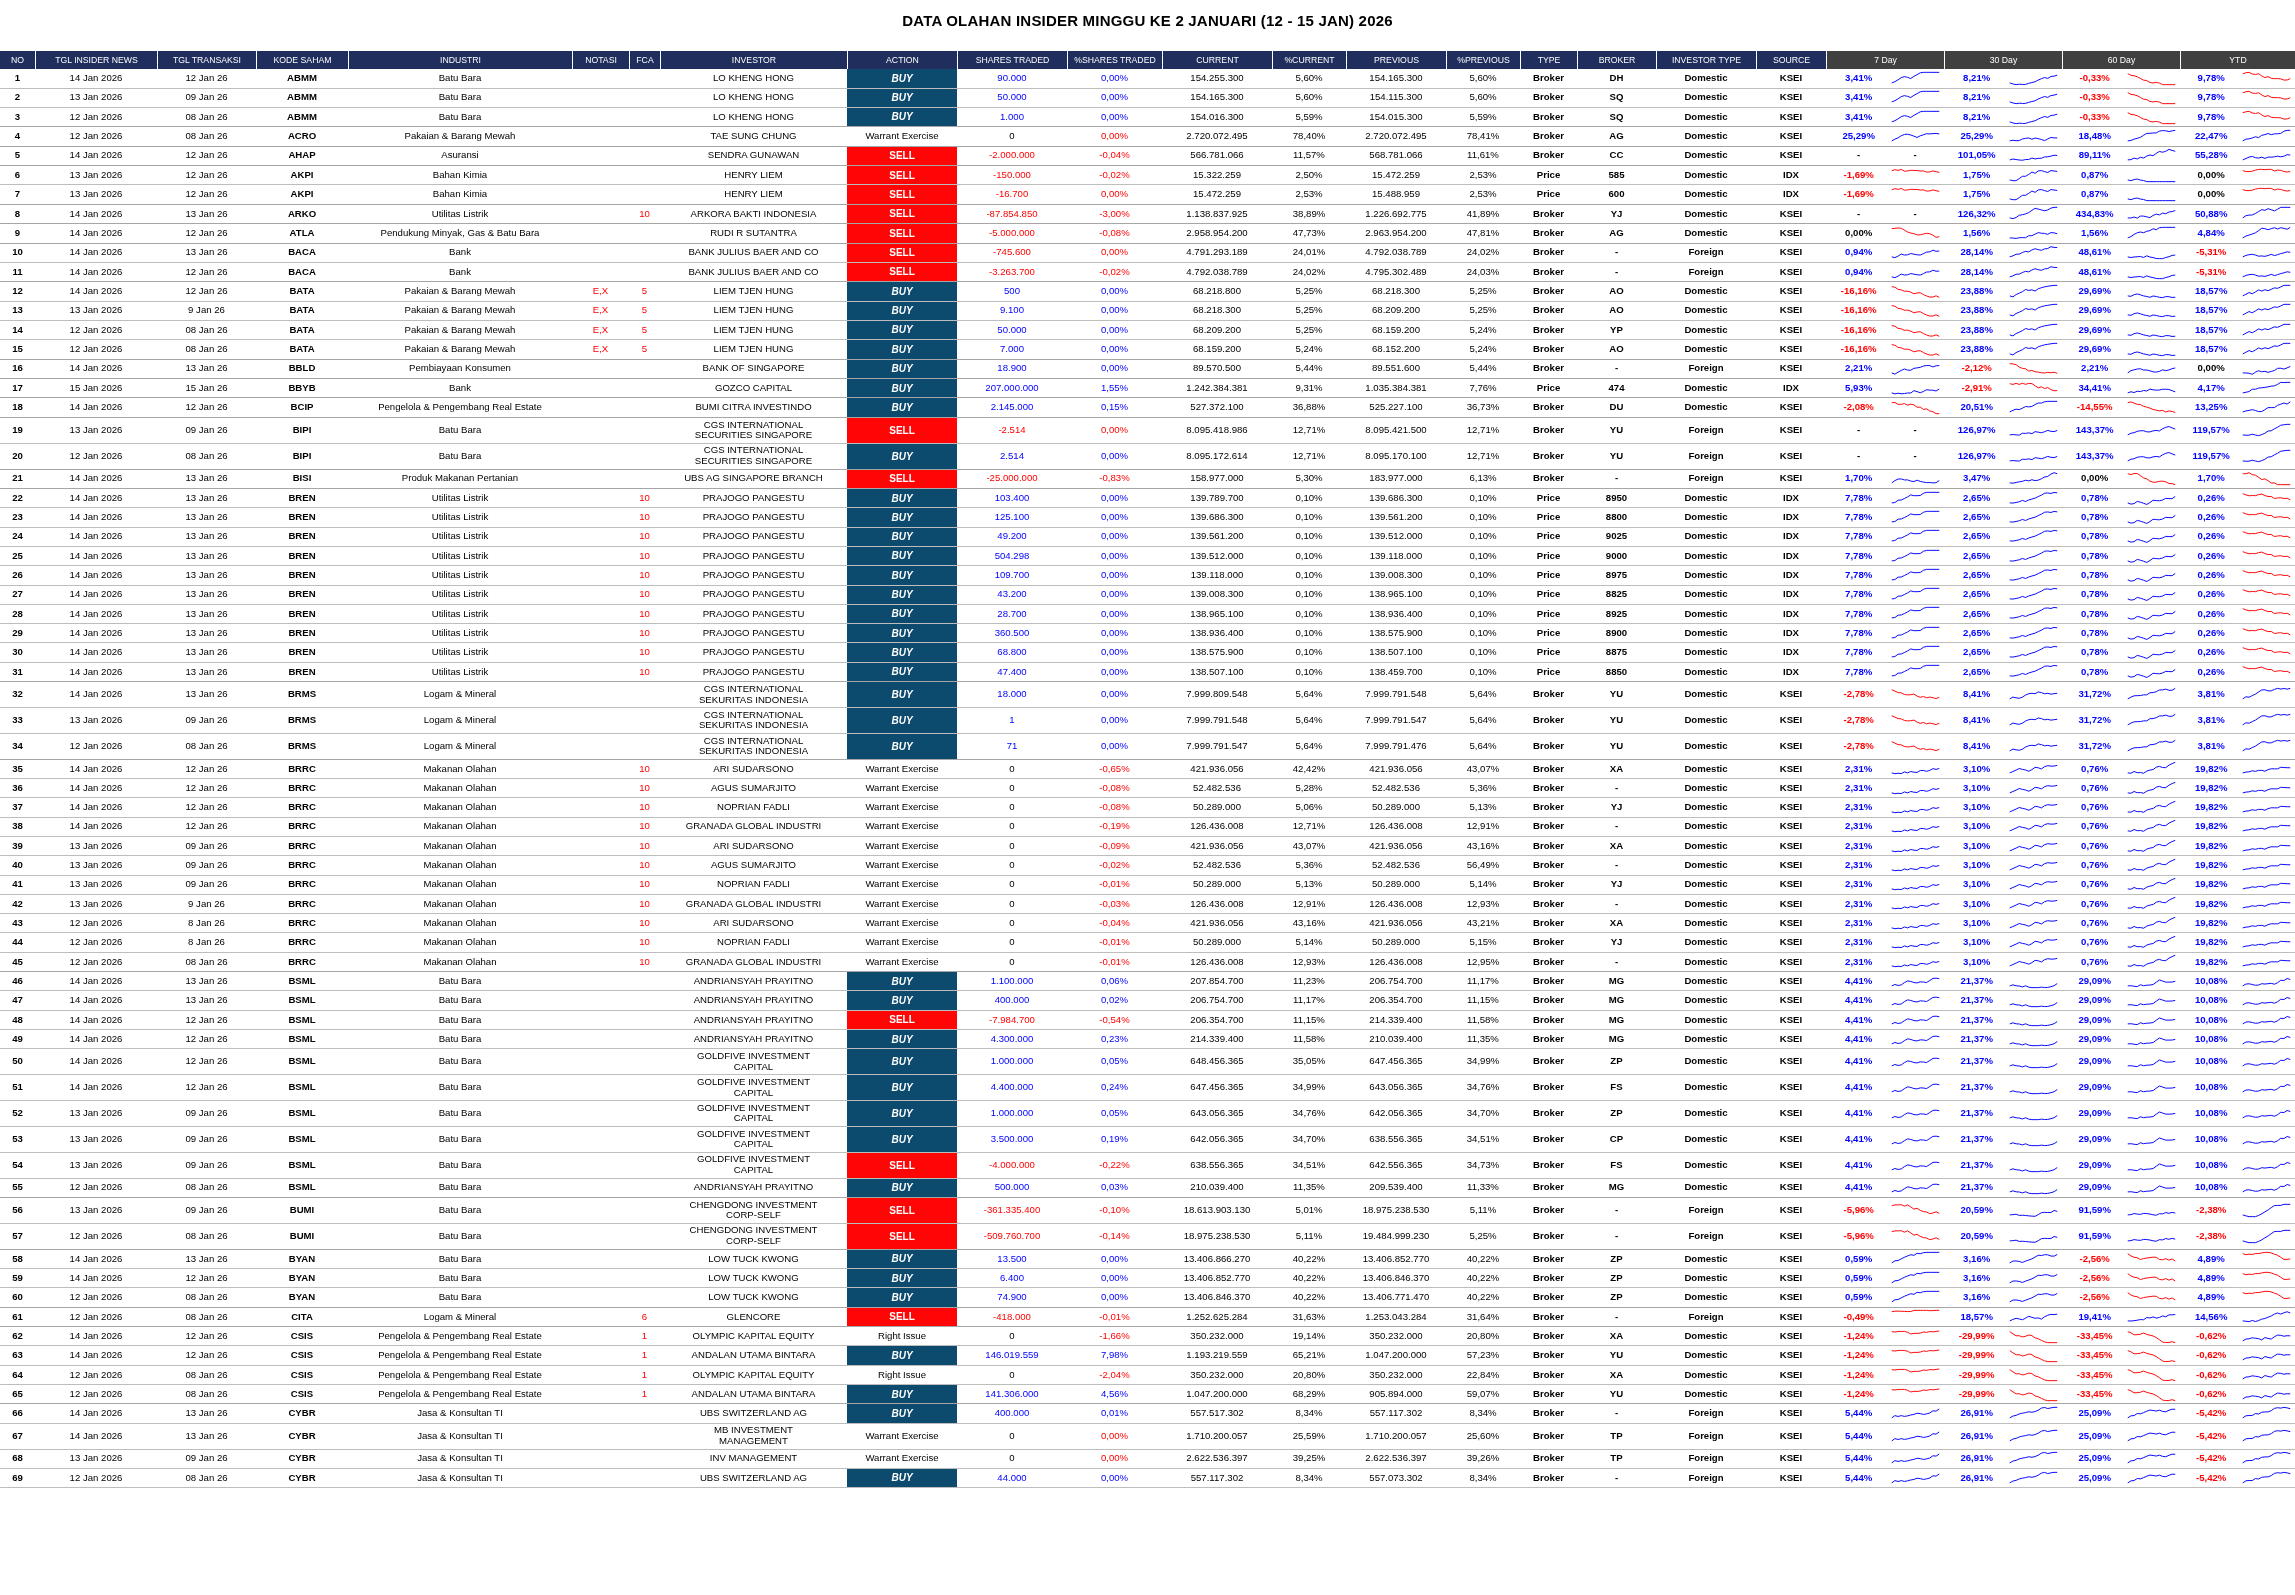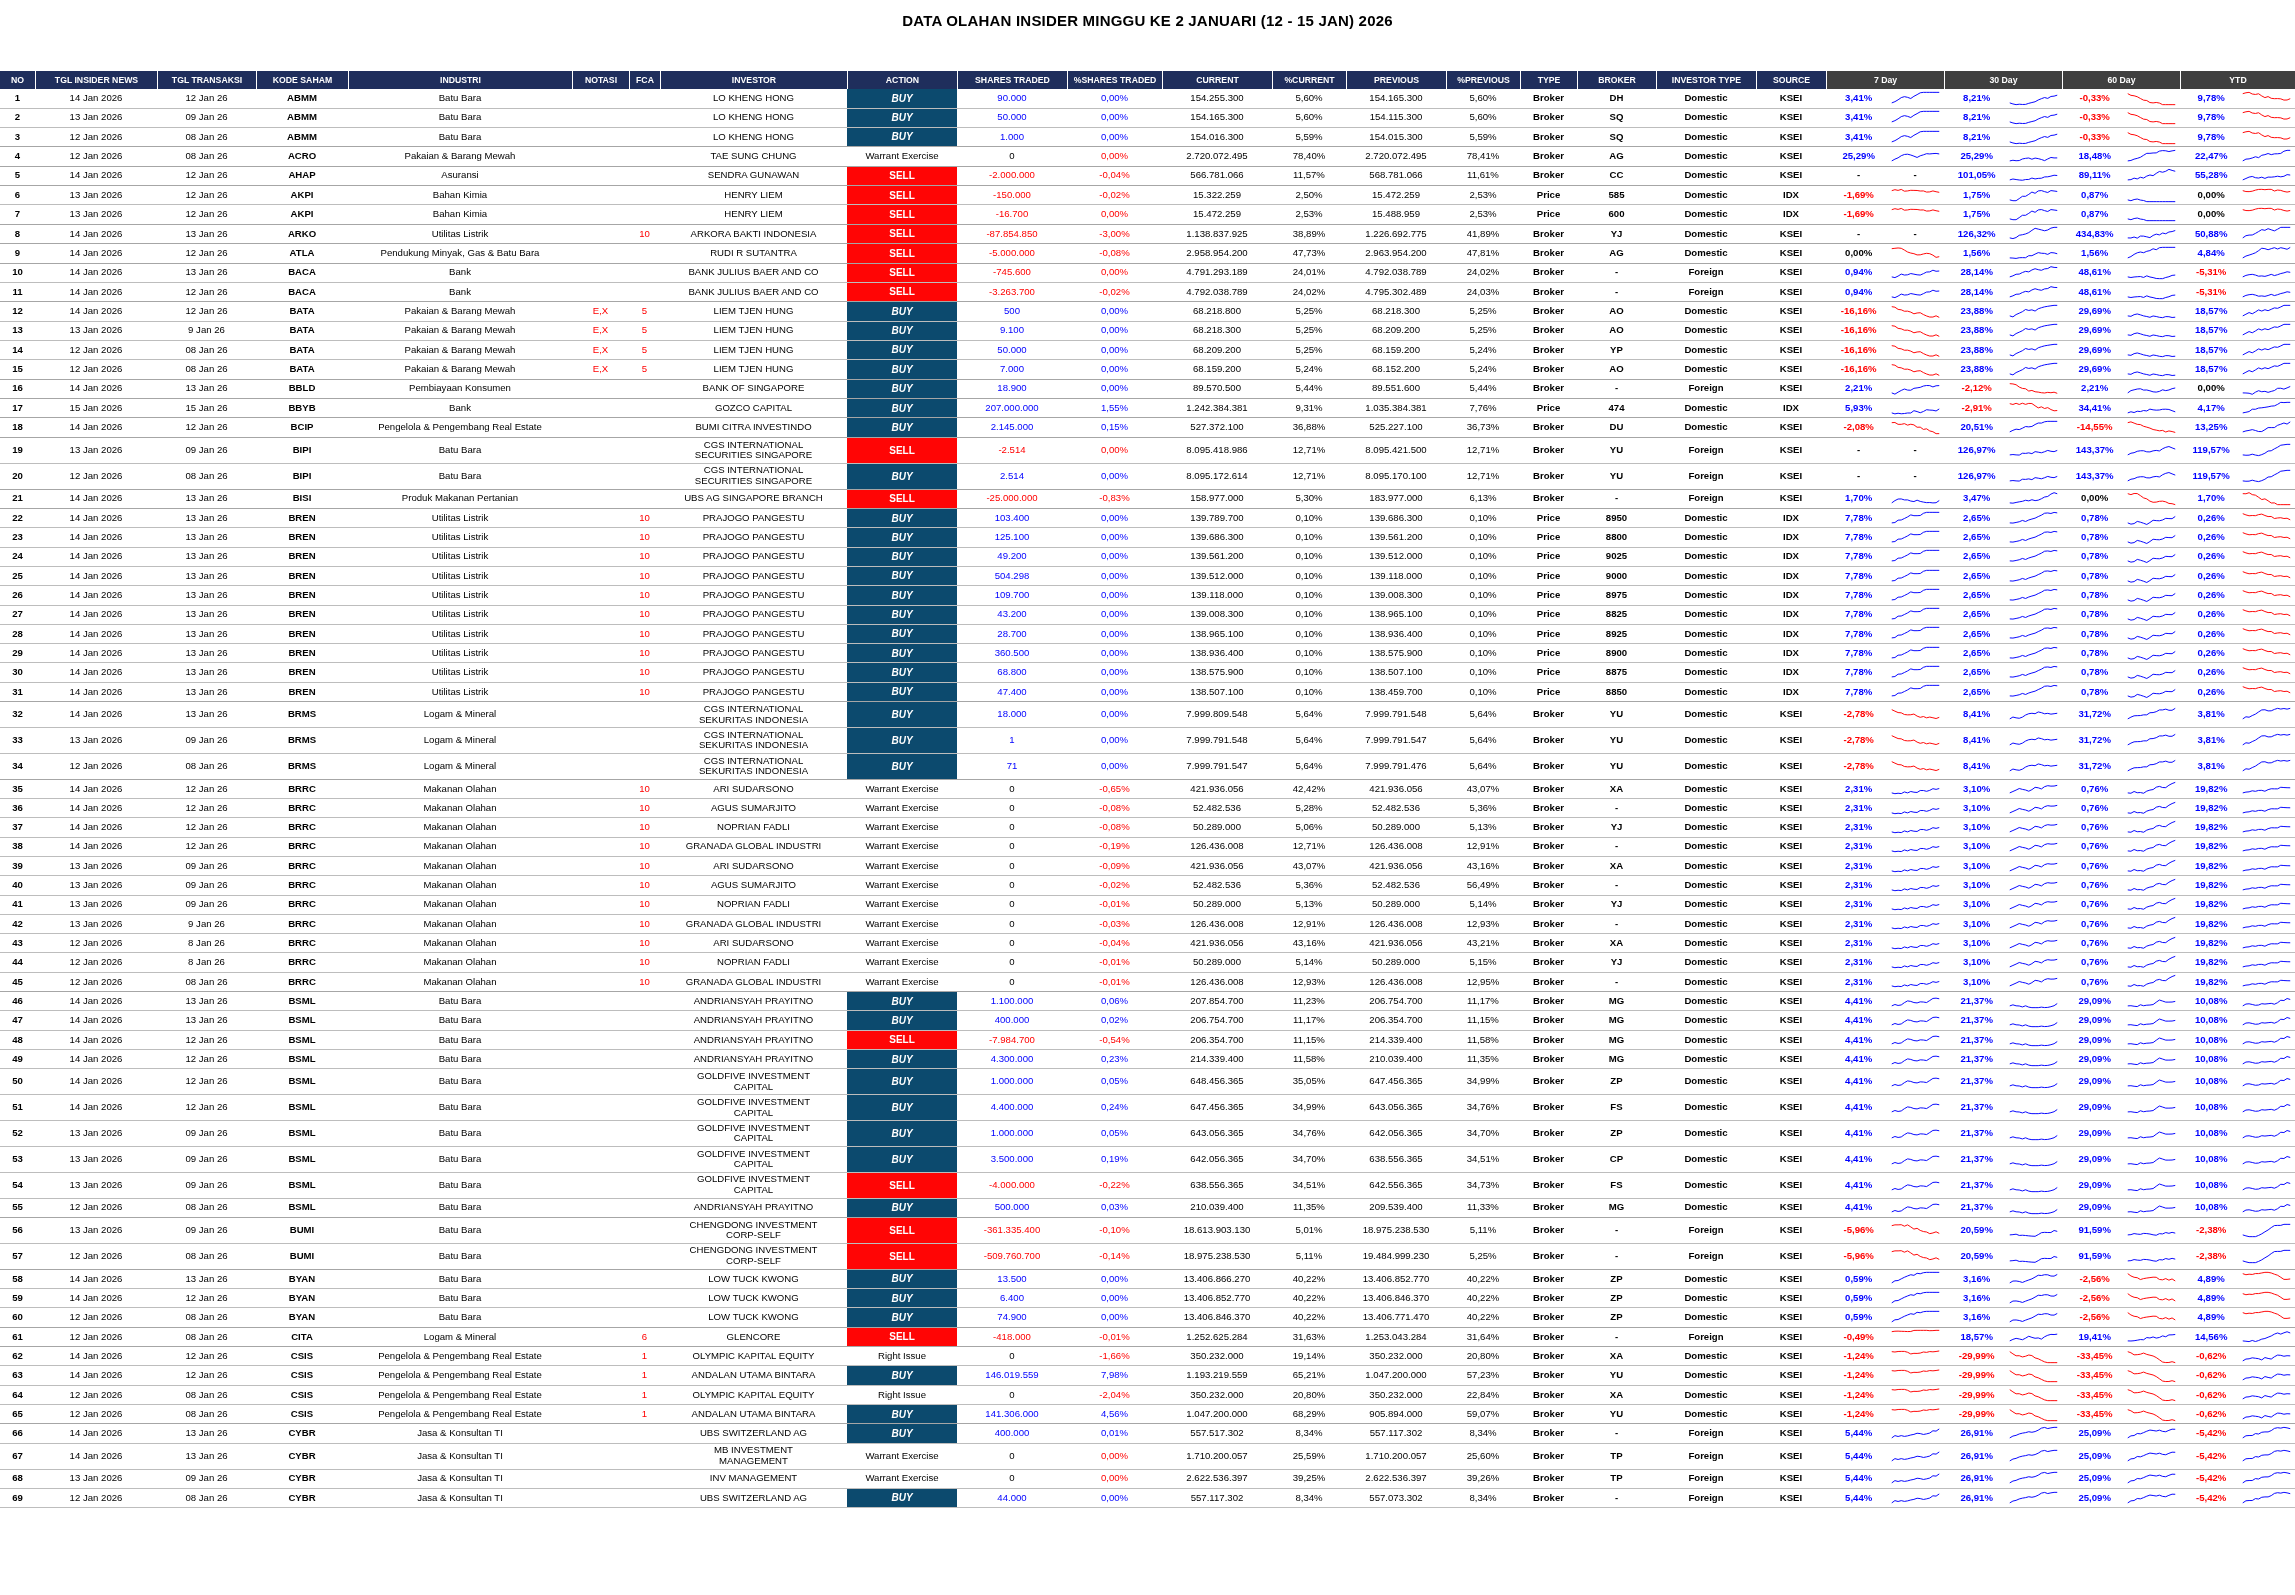--- a/index.html
+++ b/index.html
@@ -1,21 +1,21 @@
 <!DOCTYPE html>
 <html style="font-size:14px"><head>
 <meta charset="utf-8">
 <style>
   html,body{margin:0;padding:0;background:#ffffff;}
   body{width:2295px;font-family:"Liberation Sans",sans-serif;color:#000;}
-  .page-title{width:2295px;text-align:center;font-size:15px;font-weight:bold;padding-top:12.2px;height:71px;box-sizing:border-box;letter-spacing:0.2px;}
+  .page-title{width:2295px;text-align:center;font-size:15px;font-weight:bold;padding-top:12.2px;height:51px;box-sizing:border-box;letter-spacing:0.2px;}
   .tbl{width:2295px;}
   .hrow,.row{display:grid;grid-template-columns:35px 122px 99px 92px 224px 57px 31px 187px 110px 110px 95px 110px 74px 100px 74px 57px 79px 100px 70px 118px 118px 118px 115px;}
   .hrow{background:#1f2e5c;}
-  .hcell{background:#1f2e5c;color:#fff;font-weight:bold;font-size:8.7px;text-align:center;display:flex;align-items:center;justify-content:center;height:18.3px;border-left:1.7px solid #fff;white-space:nowrap;overflow:hidden;box-sizing:border-box;}
+  .hcell{background:#1f2e5c;color:#fff;font-weight:normal;font-size:8.7px;text-align:center;display:flex;align-items:center;justify-content:center;height:18.3px;border-left:1.7px solid #fff;white-space:nowrap;overflow:hidden;box-sizing:border-box;}
   .hcell:first-child{border-left:none;}
   .hcell.dark{background:#404040;}
   .row{border-bottom:0.9px solid #bdbdbd;min-height:18.3px;background:#fff;}
   .row.grp{border-top:0.9px solid #a6a6a6;margin-top:-0.9px;}
   .cell{font-size:9.6px;display:flex;align-items:center;justify-content:center;text-align:center;line-height:1.12;padding:0.9px 1.7px;box-sizing:border-box;white-space:nowrap;}
   .cell.wrap{white-space:normal;padding:1.7px 21px;}
   .cell.ind{white-space:normal;padding:0.9px 5.2px;}
   .b{font-weight:bold;}
   .red{color:#ff0000;}
   .blue{color:#0000ff;}

